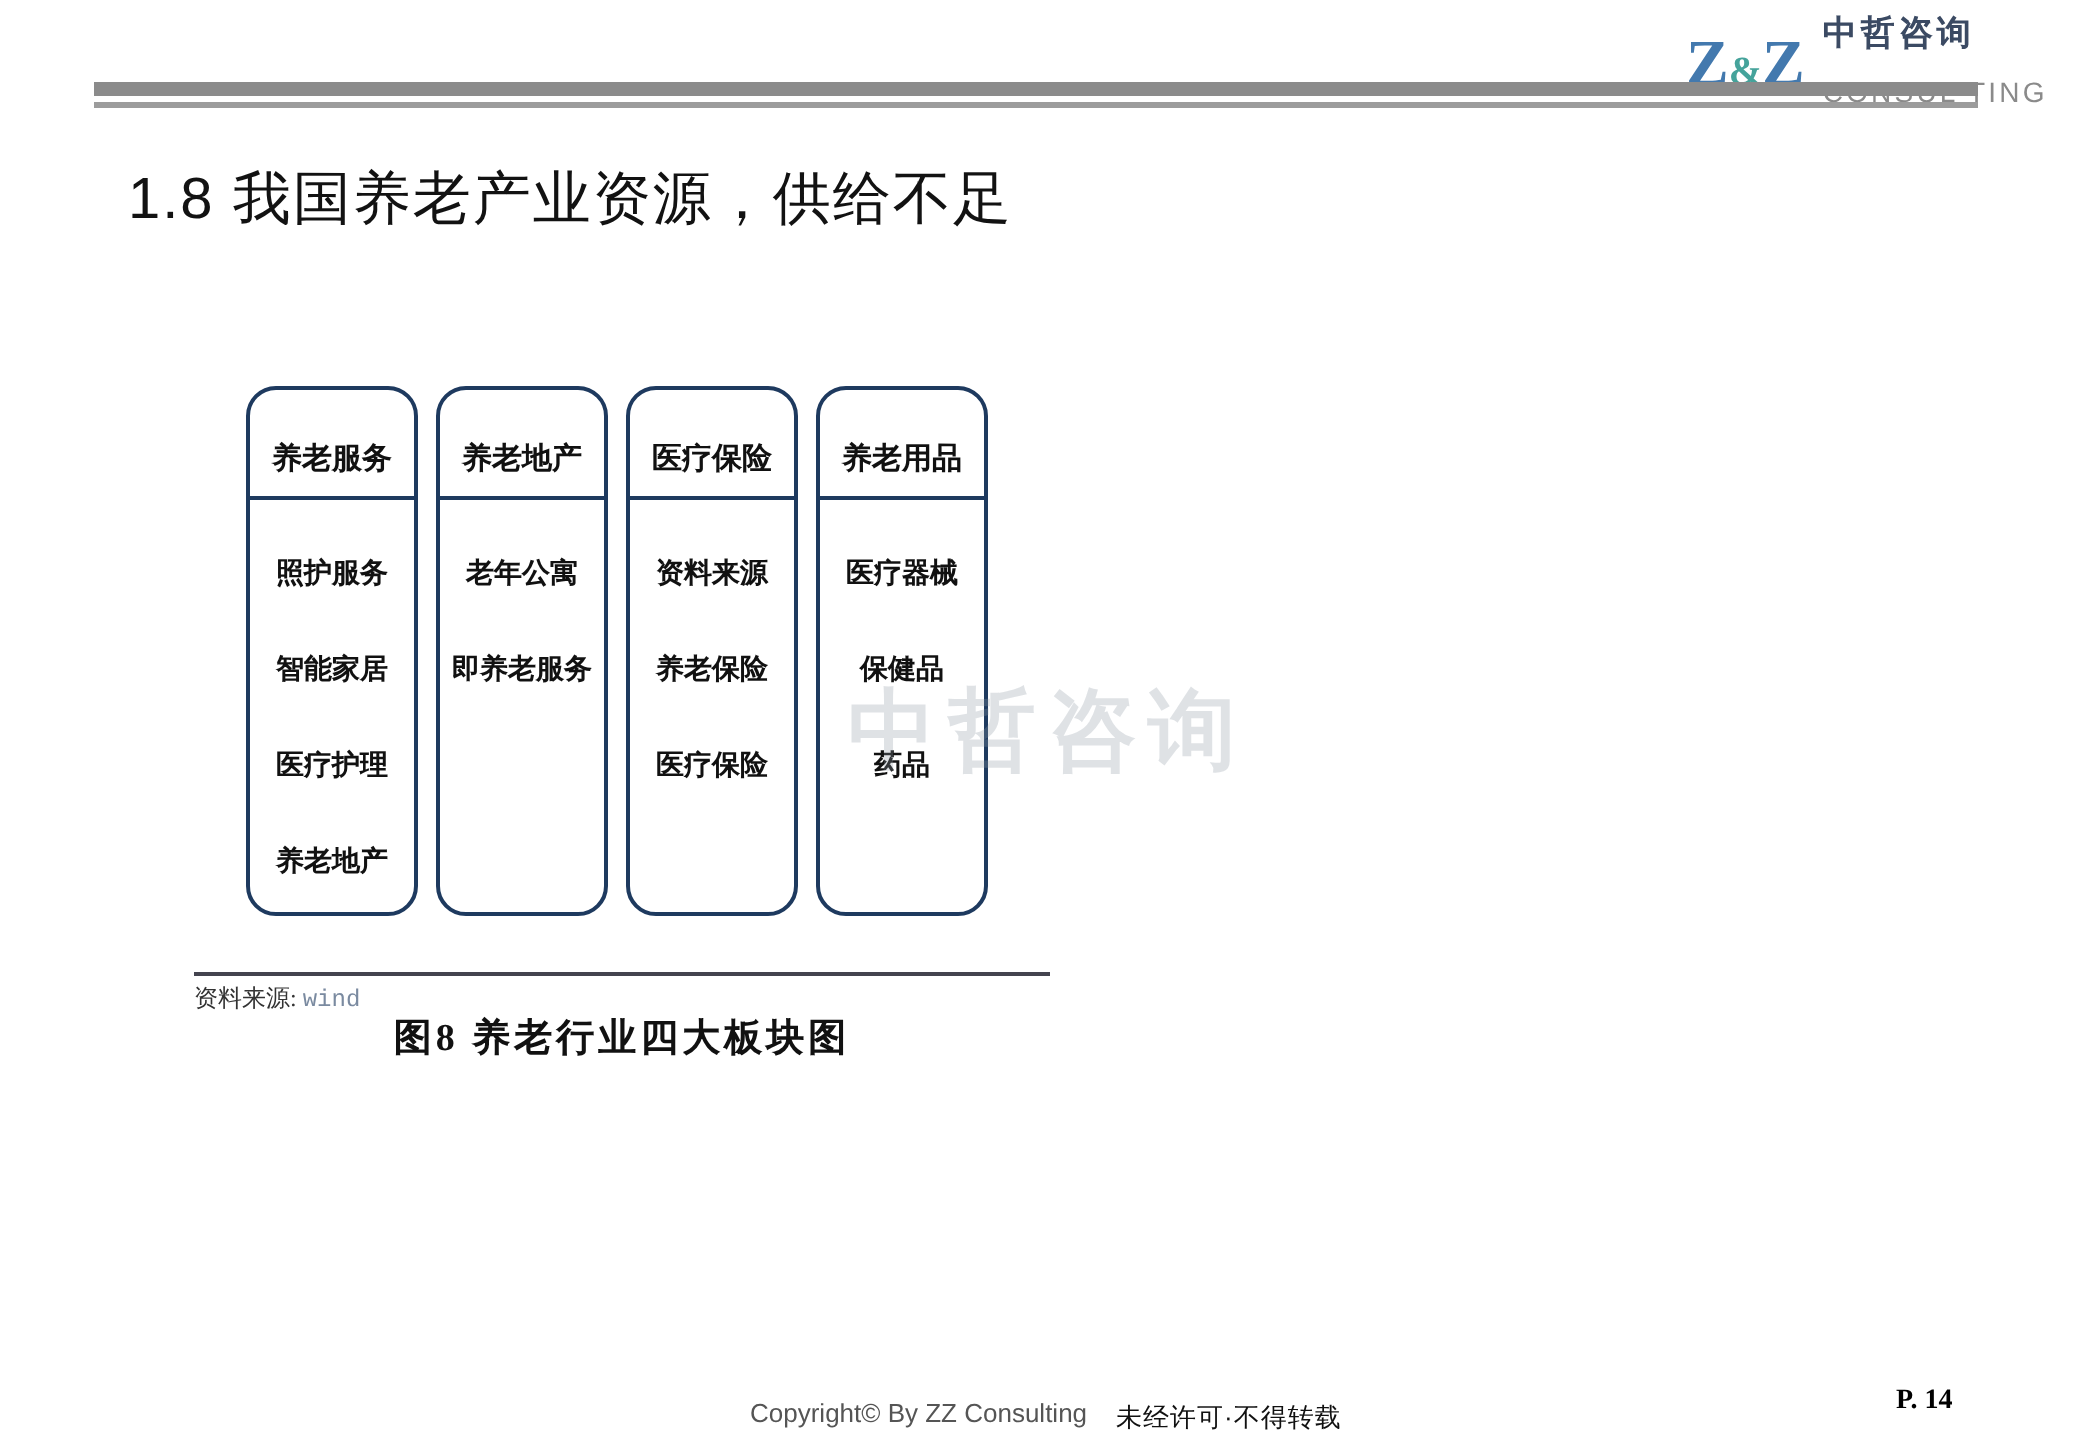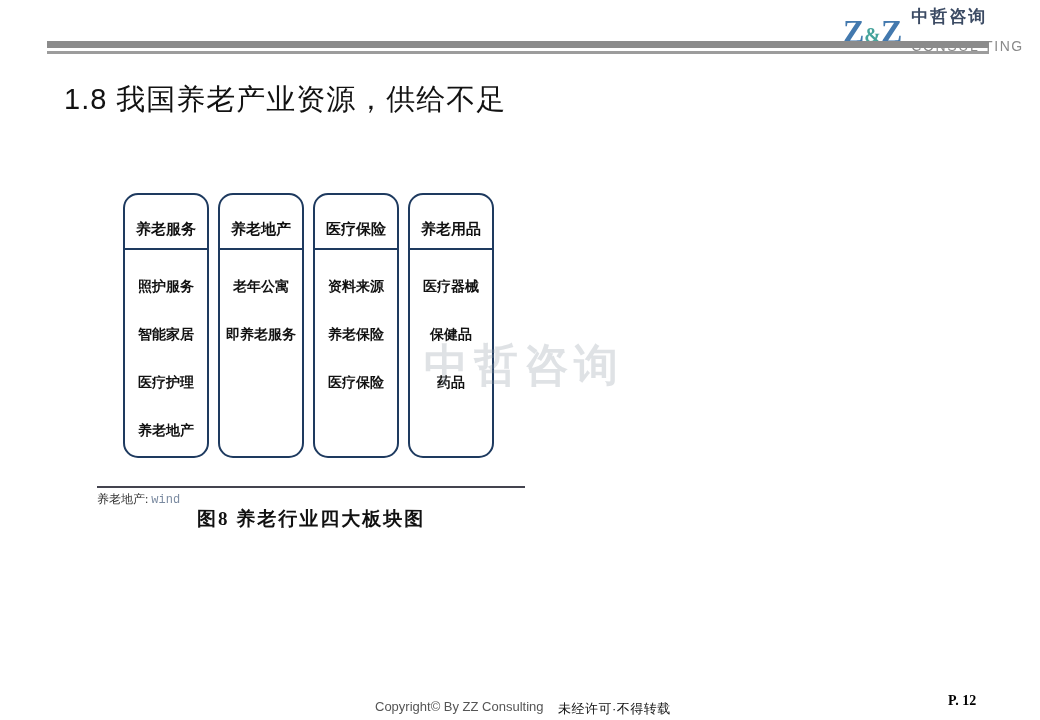--- a/index.html
+++ b/index.html
@@ -266,23 +266,23 @@
       <div class="col-items">
         <div class="col-item">医疗器械</div>
         <div class="col-item">保健品</div>
         <div class="col-item">药品</div>
       </div>
     </div>
 
   </div>
 
   <div class="source-rule"></div>
-  <div class="source-line"><span>养老地产: </span><span class="source-value">wind</span></div>
+  <div class="source-line"><span>资料来源: </span><span class="source-value">wind</span></div>
   <div class="figure-caption">图8 养老行业四大板块图</div>
 
   <div class="body-text">
   </div>
 
   <div class="footer-copyright">Copyright© By ZZ Consulting</div>
   <div class="footer-notice">未经许可·不得转载</div>
-  <div class="footer-page">P. 12</div>
+  <div class="footer-page">P. 14</div>
 
 </div>
 
 </body></html>

